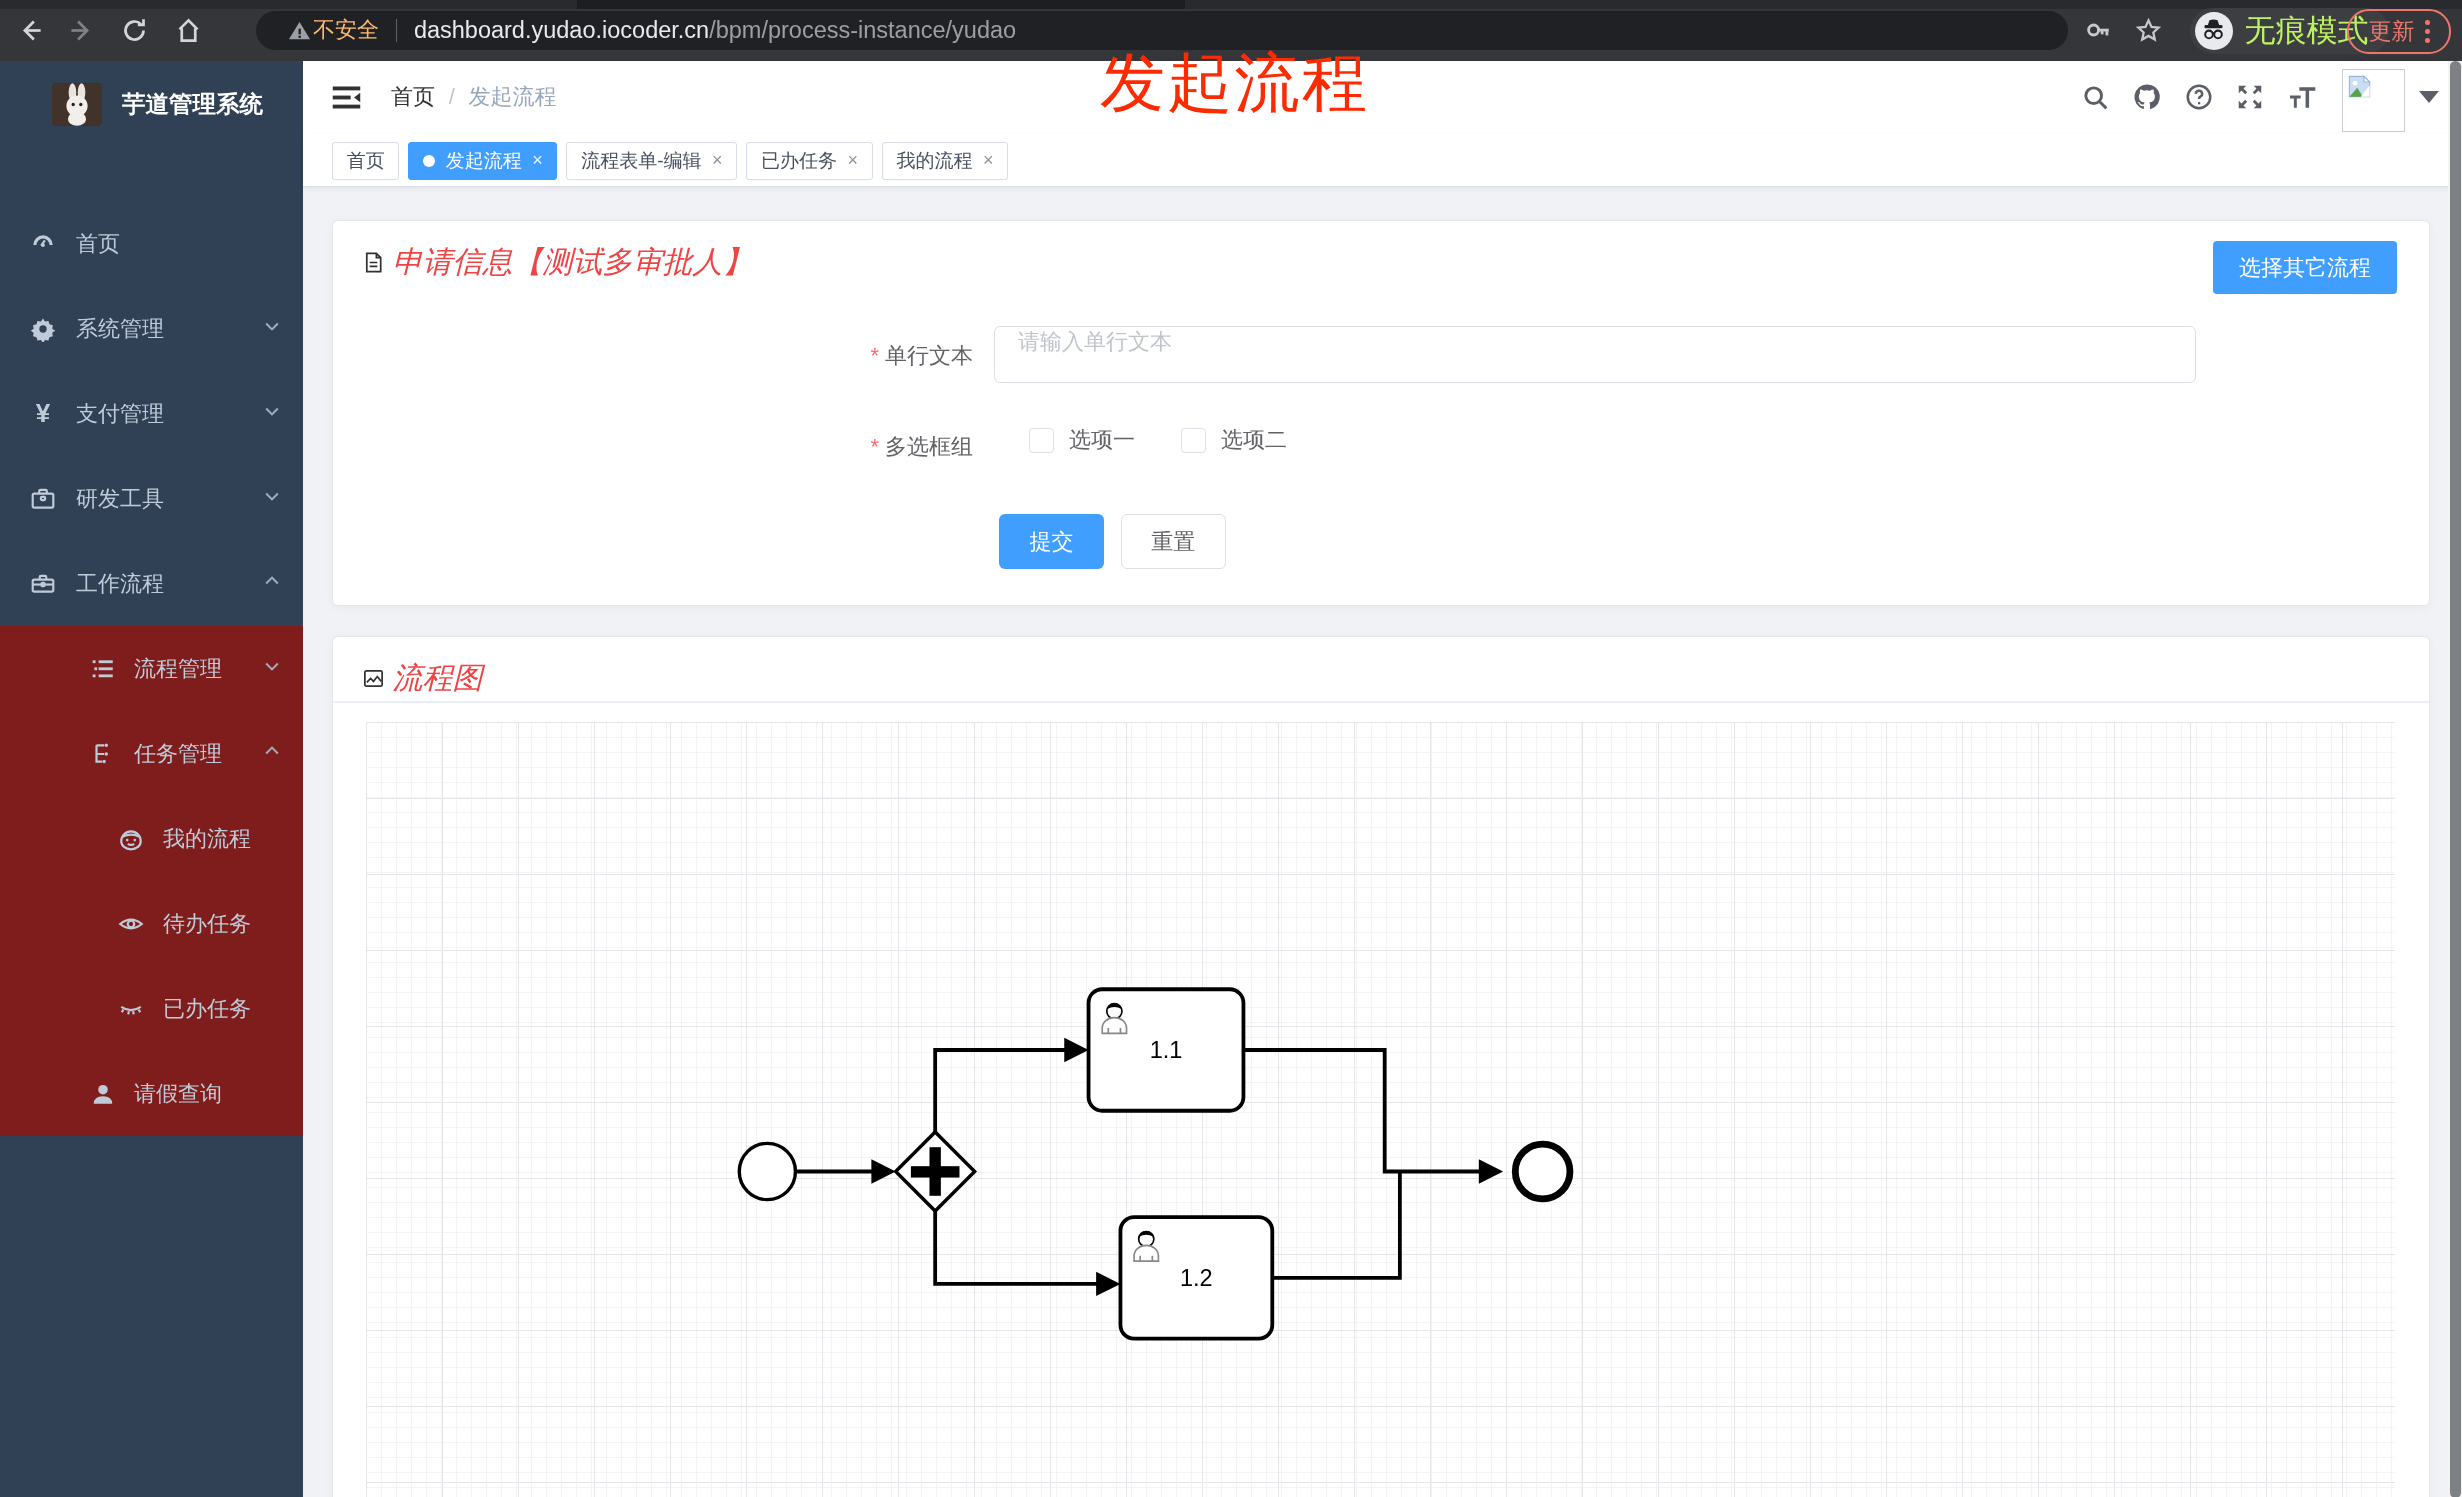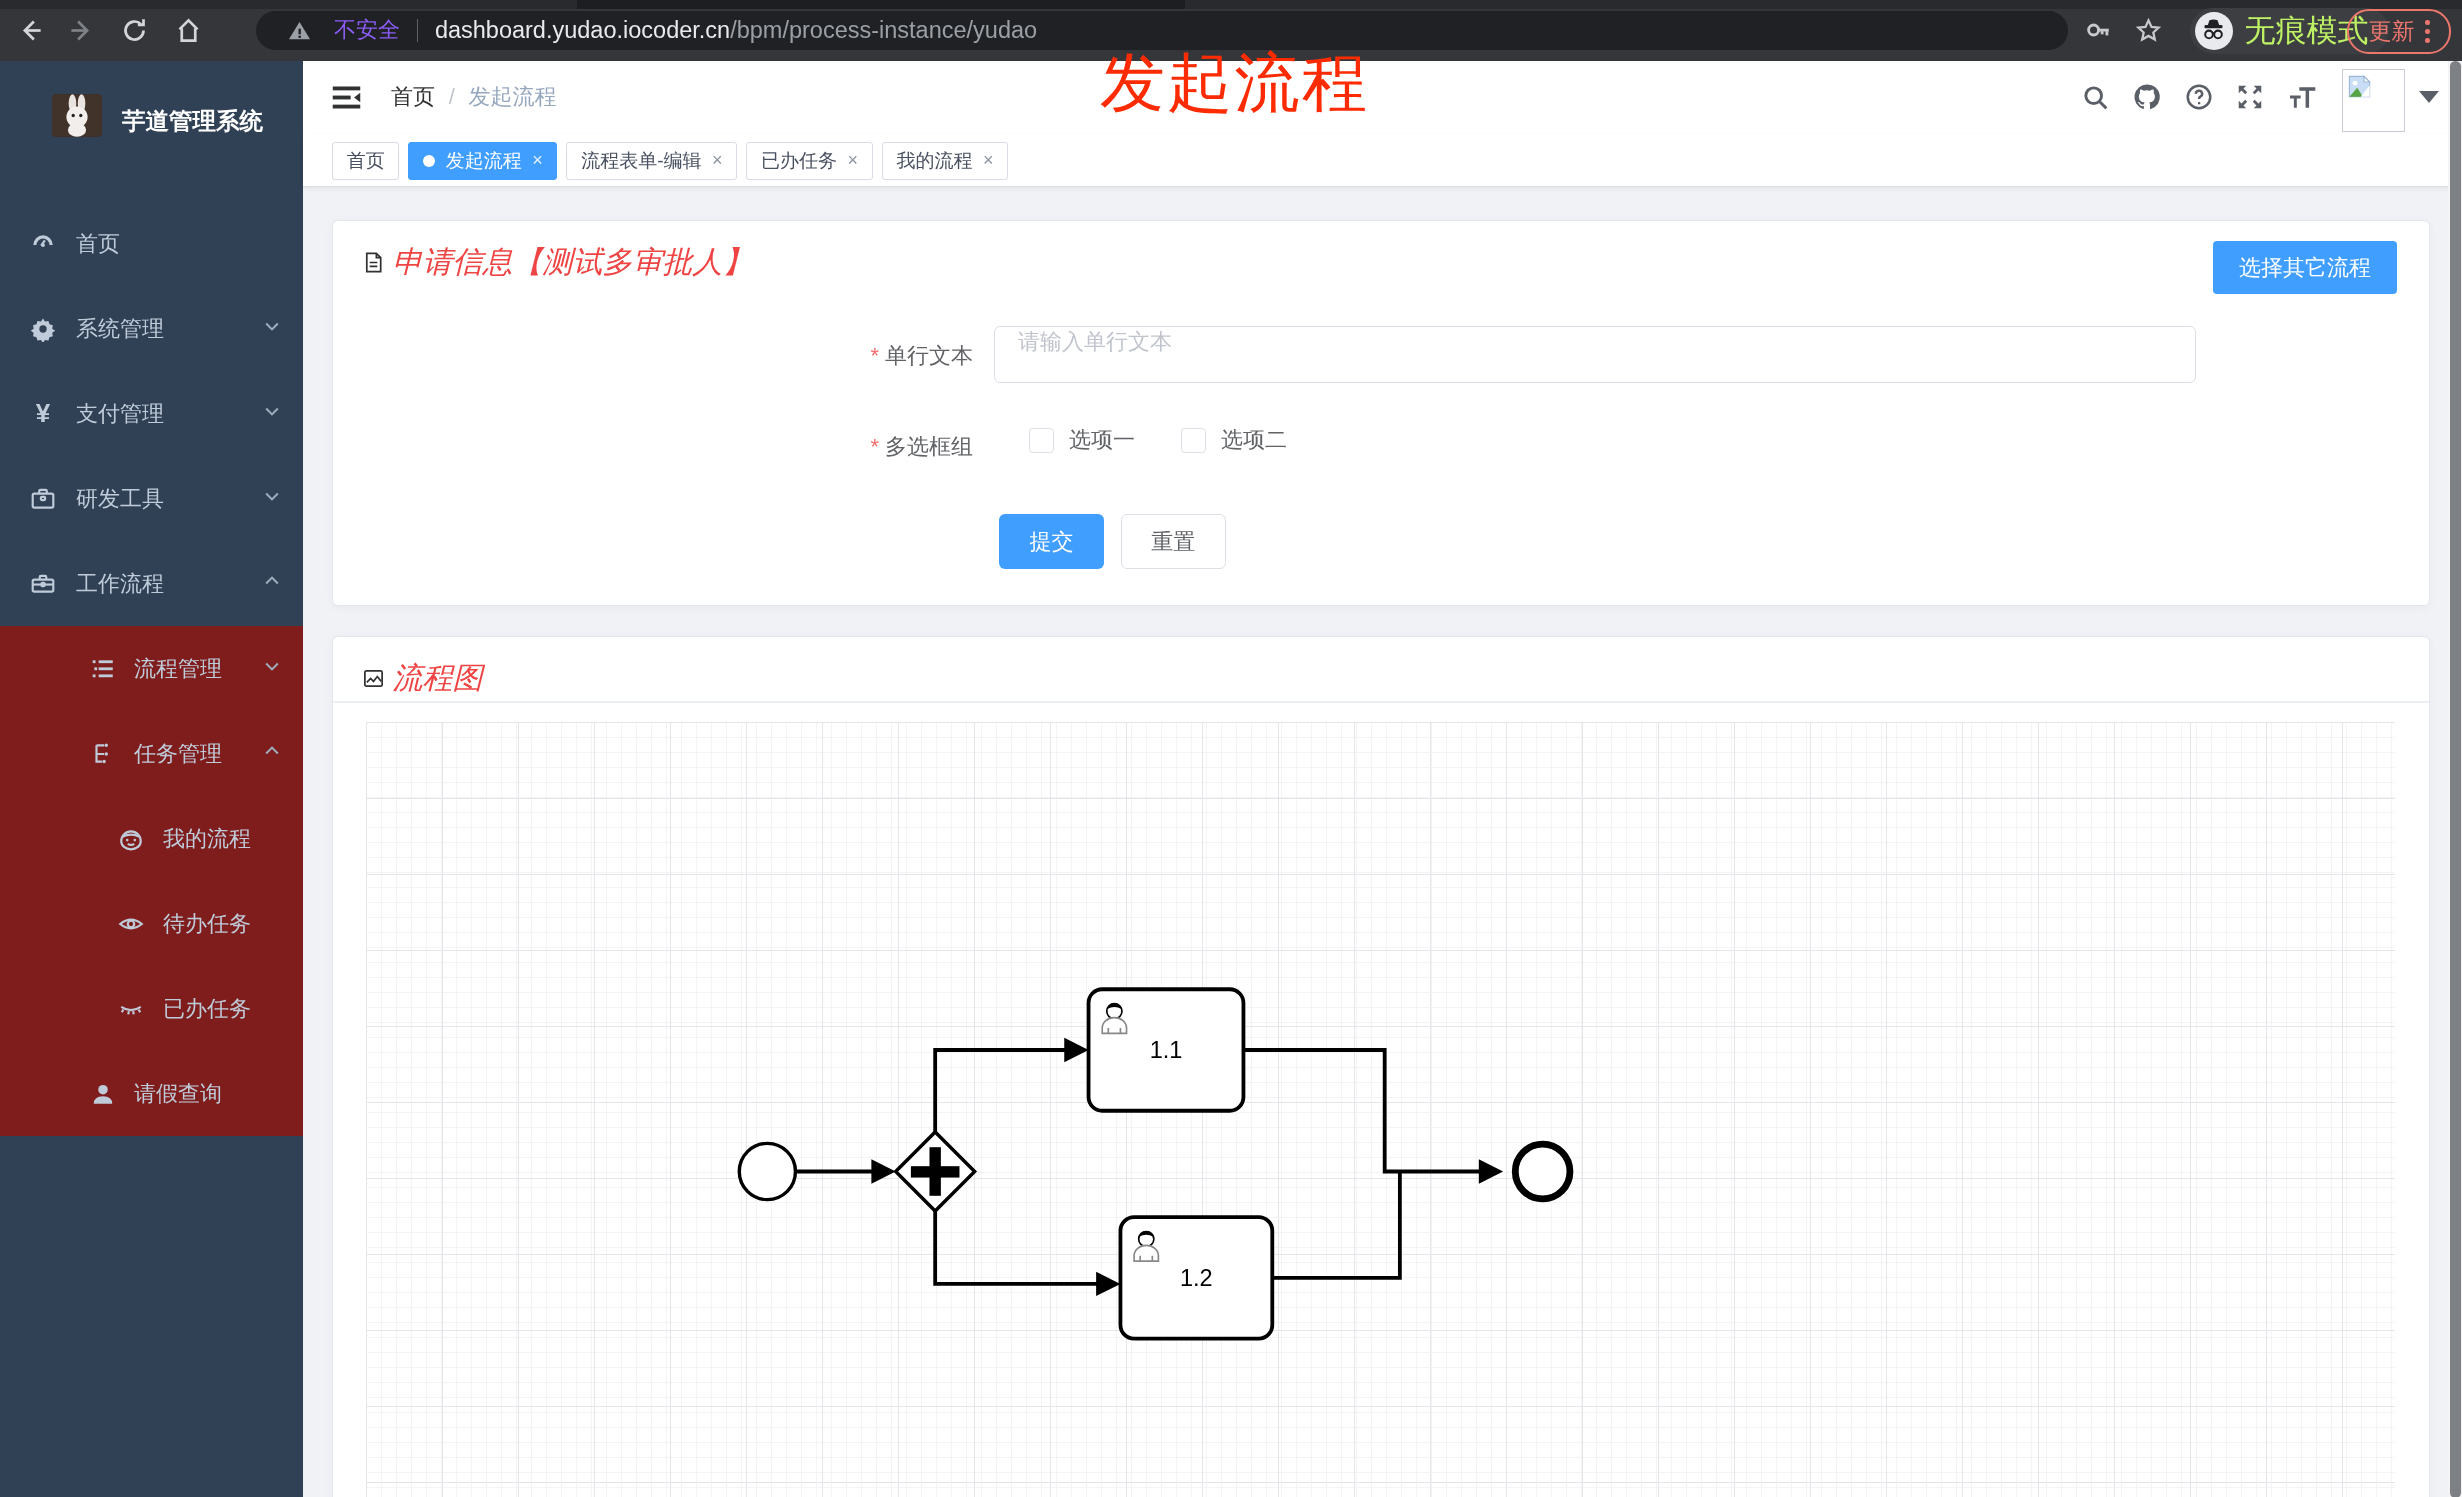--- a/index.html
+++ b/index.html
@@ -6,36 +6,36 @@
   body{font-family:"Liberation Sans","DejaVu Sans",sans-serif;}
   #stage{position:relative;width:2462px;height:1498px;background:#f0f2f5;overflow:hidden;}
 
   
   .chrome{position:absolute;left:0;top:0;width:2462px;height:61px;background:#35363a;}
   .chrome-topstrip{position:absolute;left:0;top:0;width:2462px;height:9px;background:#282a2d;}
   .chrome-topstrip .active-tab{position:absolute;left:577px;top:0;width:608px;height:9px;background:#1d1e21;}
   .nav-ic{position:absolute;top:10.6px;width:39px;height:39px;display:flex;align-items:center;justify-content:center;color:#cfd2d6;}
   .nav-ic svg{display:block;}
   .urlbar{position:absolute;left:256px;top:10.6px;width:1812px;height:39px;border-radius:20px;background:#202124;display:flex;align-items:center;}
-  .url-warn{display:flex;align-items:center;margin-left:32px;color:#8b5cf6;font-size:22px;gap:23px;}
+  .url-warn{display:flex;align-items:center;margin-left:32px;color:#fdba74;font-size:22px;gap:2px;}
   .url-sep{width:1.5px;height:23px;background:#5f6368;margin:0 16.7px 0 16.7px;}
   .url-text{font-size:23.5px;color:#e8eaed;white-space:nowrap;}
   .url-text .path{color:#9aa0a6;}
   .key-ic{position:absolute;left:2079px;top:10.6px;}
   .star-ic{position:absolute;left:2129px;top:10.6px;}
   .incog{position:absolute;left:2190px;top:7.6px;height:46px;background:#3c3e42;border-radius:23px;display:flex;align-items:center;padding:0 20px 0 4.6px;gap:12px;}
   .incog-circle{width:38px;height:38px;border-radius:50%;background:#e8eaed;display:flex;align-items:center;justify-content:center;}
   .incog-label{color:#bef264;font-size:31px;}
   .update-pill{position:absolute;left:2347px;top:9px;width:100px;height:41px;border:2.3px solid #ed766d;border-radius:22px;display:flex;align-items:center;justify-content:center;gap:10.6px;color:#ed766d;font-size:23px;}
   .update-dots{display:flex;flex-direction:column;gap:4.6px;}
   .update-dots i{width:4.6px;height:4.6px;border-radius:50%;background:#ed766d;display:block;}
 
   
   .sidebar{position:absolute;left:0;top:61px;width:303px;height:1437px;background:#304156;}
-  .logo-row{display:flex;align-items:flex-end;gap:20px;padding:10.6px 0 0 52px;height:65px;}
+  .logo-row{display:flex;align-items:center;gap:20px;padding:10.6px 0 0 52px;height:65px;}
   .logo-img{width:50px;height:43px;border-radius:4.6px;overflow:hidden;background:#3a2b22;flex:0 0 auto;}
   .logo-title{color:#fff;font-size:23.5px;font-weight:bold;white-space:nowrap;}
   .menu{position:absolute;left:0;top:140px;width:303px;}
   .m-item{position:relative;height:85px;display:flex;align-items:center;color:#bfcbd9;font-size:22px;cursor:pointer;}
   .m-item .ic{position:absolute;left:30px;width:26px;height:26px;display:flex;align-items:center;justify-content:center;}
   .m-item .lbl{position:absolute;left:76px;white-space:nowrap;}
   .m-item .arr{position:absolute;right:21px;color:#9fadbd;}
   .submenu{background:#7f1d1d;padding-left:28px;}
   .m-item.lv2 .ic{left:62px;}
   .m-item.lv2 .lbl{left:106px;}

